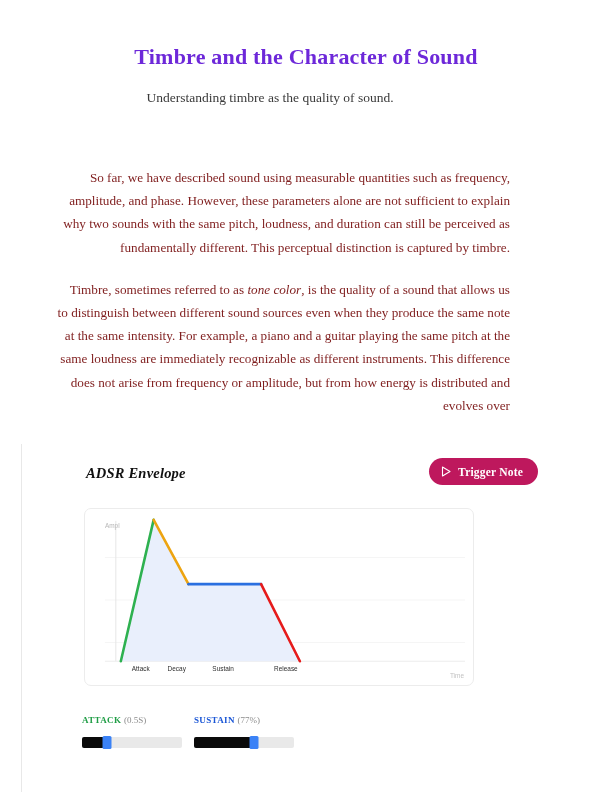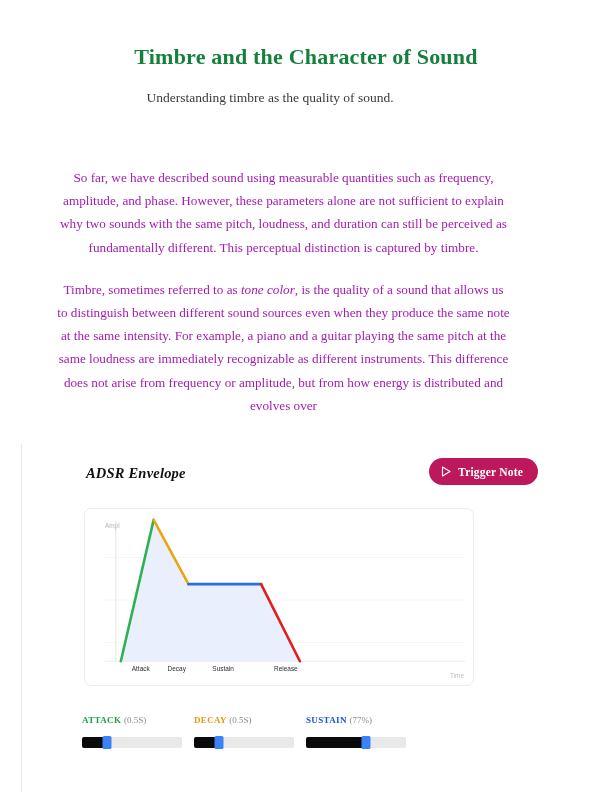--- a/index.html
+++ b/index.html
@@ -19,21 +19,21 @@
   
   .page-title {
     position: absolute;
     left: 0;
     top: 44px;
     width: 612px;
     text-align: center;
     font-size: 22px;
     font-weight: bold;
     letter-spacing: 0.2px;
-    color: #15803d;
+    color: #6d28d9;
   }
   .page-subtitle {
     position: absolute;
     left: 0;
     top: 90px;
     width: 540px;
     text-align: center;
     font-size: 13.5px;
     color: #3a3a3a;
   }
@@ -42,22 +42,22 @@
   .prose {
     position: absolute;
     left: 57px;
     top: 166px;
     width: 455px;
   }
   .prose p {
     margin: 0 2px 19px 0;
     font-size: 13.2px;
     line-height: 23.2px;
-    color: #a21caf;
-    text-align: center;
+    color: #7f1d1d;
+    text-align: right;
   }
   .prose em { }
 
   
   .widget {
     position: absolute;
     left: 21px;
     top: 444px;
     width: 517px;
     height: 348px;
@@ -229,29 +229,20 @@
     <div class="ctrl">
       <div class="ctrl-label" style="color:#1f9d45"><span>ATTACK</span>
         <span class="val">(0.5S)</span>
       </div>
       <div class="slider">
         <div class="slider-fill" style="width:25%"></div>
         <div class="slider-thumb" style="left:25%"></div>
       </div>
     </div>
 
-    <div class="ctrl">
-      <div class="ctrl-label" style="color:#e59a0c"><span>DECAY</span>
-        <span class="val">(0.5S)</span>
-      </div>
-      <div class="slider">
-        <div class="slider-fill" style="width:25%"></div>
-        <div class="slider-thumb" style="left:25%"></div>
-      </div>
-    </div>
 
     <div class="ctrl">
       <div class="ctrl-label" style="color:#1a56d6"><span>SUSTAIN</span>
         <span class="val">(77%)</span>
       </div>
       <div class="slider">
         <div class="slider-fill" style="width:60%"></div>
         <div class="slider-thumb" style="left:60%"></div>
       </div>
     </div>

